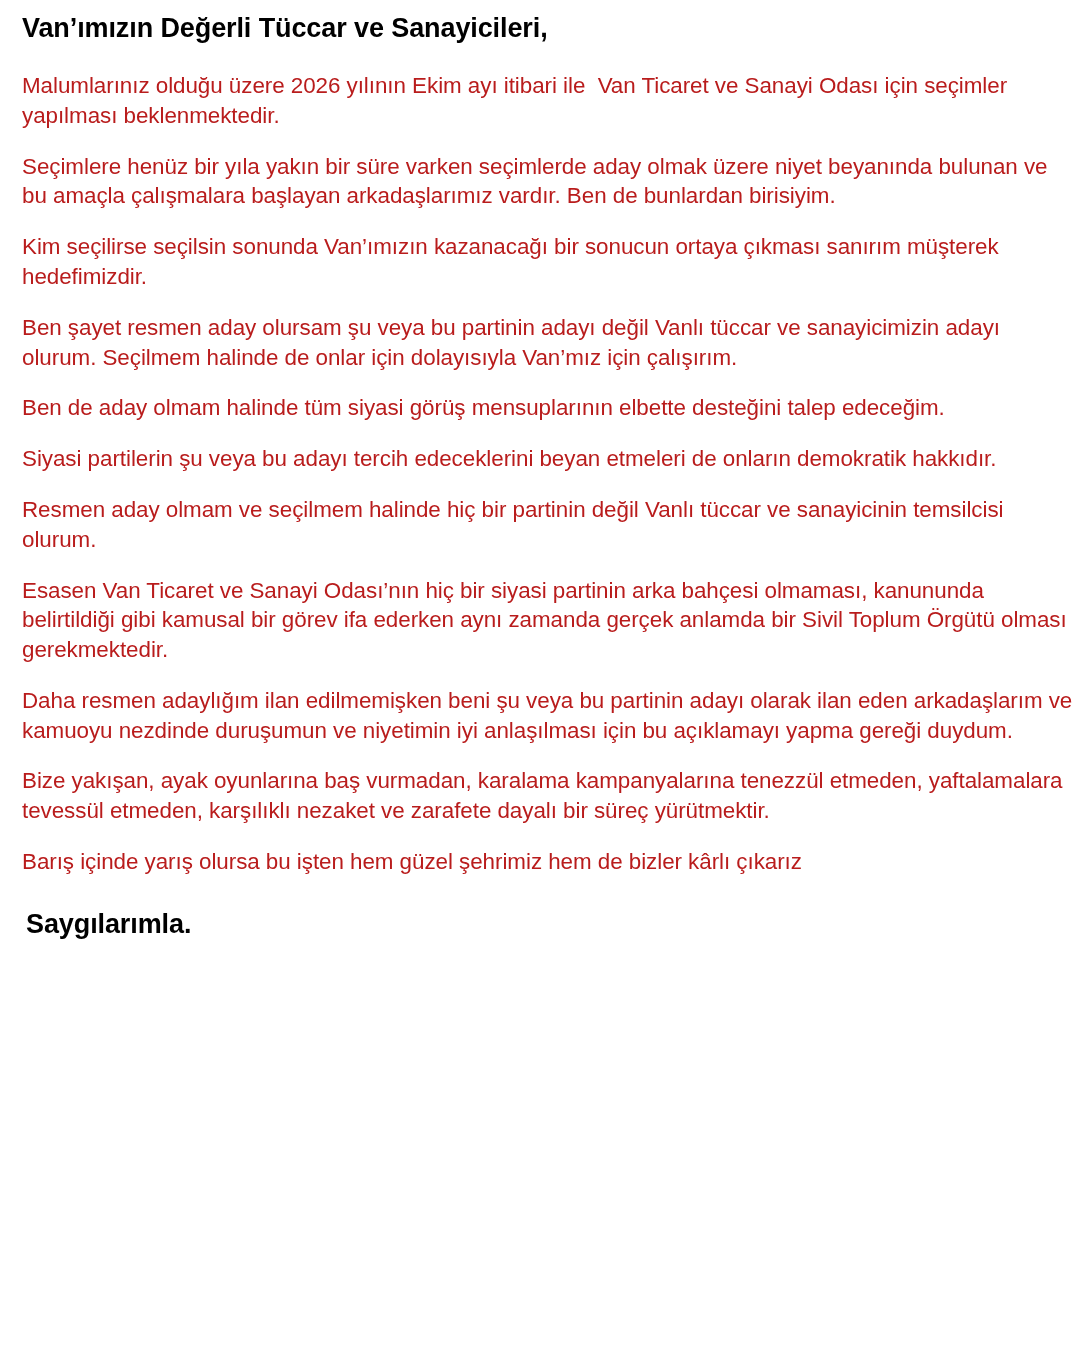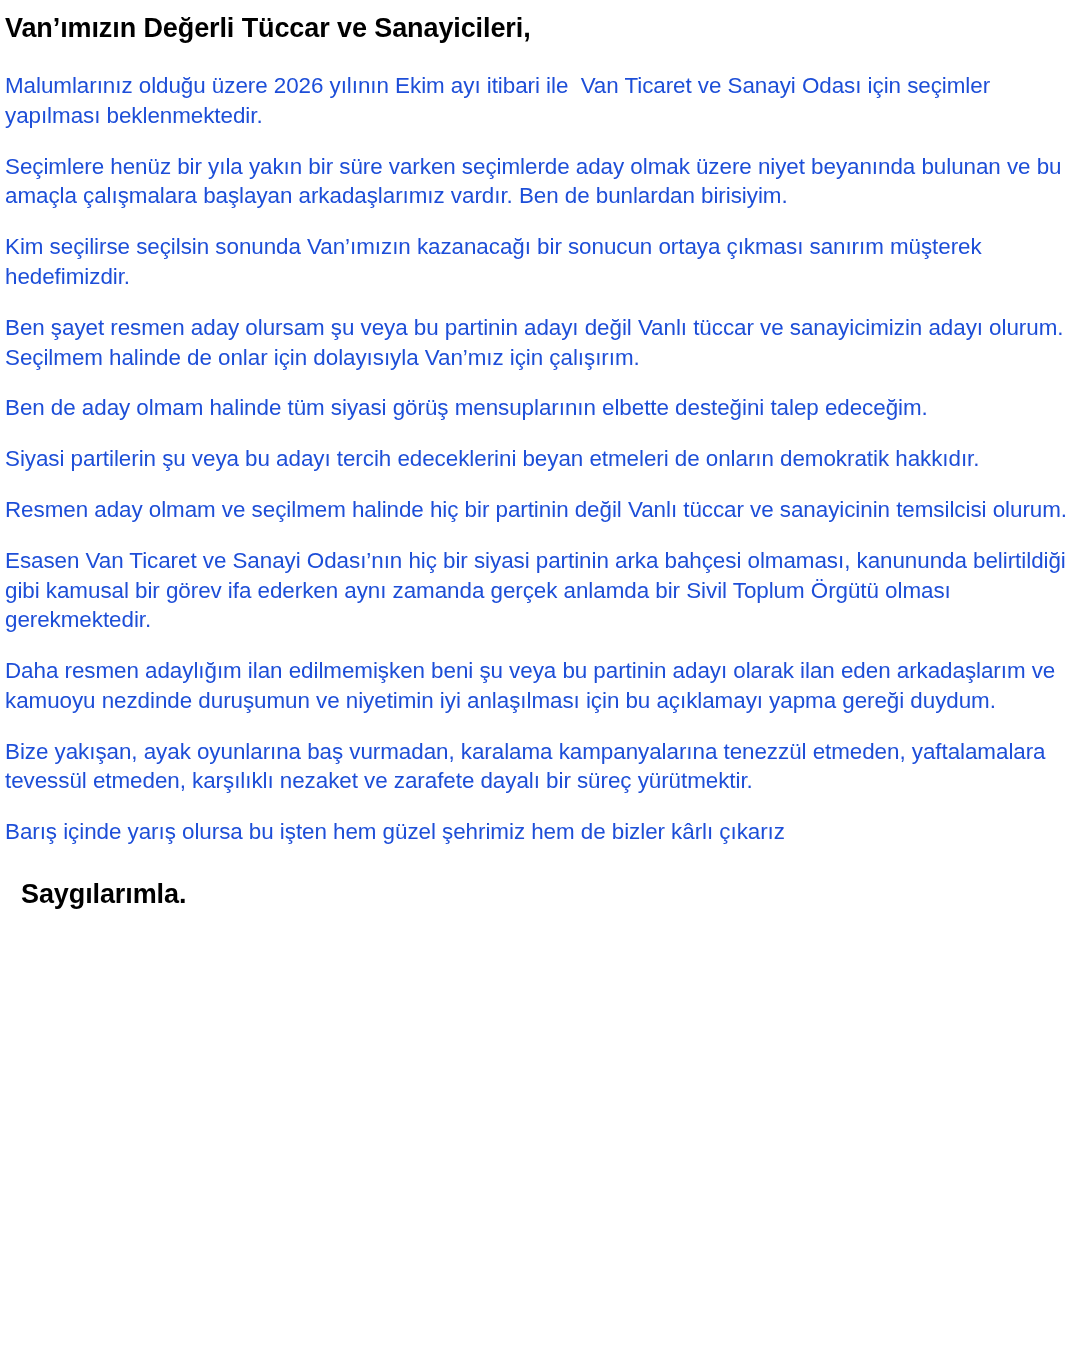--- a/index.html
+++ b/index.html
@@ -15,50 +15,50 @@
     font-family: "Liberation Sans", sans-serif;
     color: #000000;
     -webkit-font-smoothing: antialiased;
   }
 
   .page {
     box-sizing: border-box;
     width: 1080px;
     height: 1350px;
     background: #ffffff;
-    padding: 12px 4px 0 5px;
+    padding: 12px 4px 0 22px;
   }
 
   .doc-heading {
     font-size: 27px;
     font-weight: bold;
     line-height: 1.22;
     letter-spacing: -0.1px;
     margin: 0 0 26px 0;
     color: #000000;
     white-space: pre-wrap;
   }
 
   .doc-paragraph {
     font-size: 22.4px;
     font-weight: normal;
     line-height: 1.33;
     letter-spacing: -0.05px;
     margin: 4px 0 21px 0;
-    color: #1d4ed8;
+    color: #b91c1c;
     white-space: pre-wrap;
     max-width: 1072px;
   }
 
   .doc-signoff {
     font-size: 27px;
     font-weight: bold;
     line-height: 1.22;
     letter-spacing: -0.1px;
-    margin: 31px 0 0 16px;
+    margin: 31px 0 0 4px;
     color: #000000;
     white-space: pre-wrap;
   }
 </style>
 </head>
 <body>
 
 <div class="page">
 
   <h1 class="doc-heading">Van’ımızın Değerli Tüccar ve Sanayicileri,</h1>

